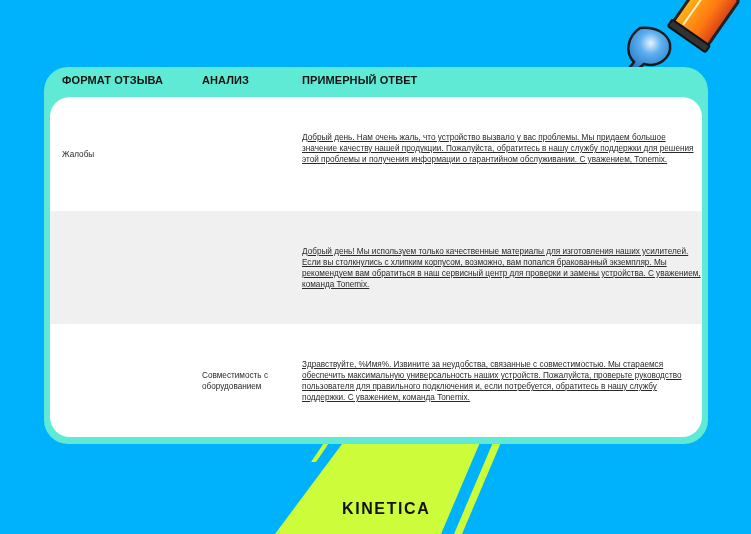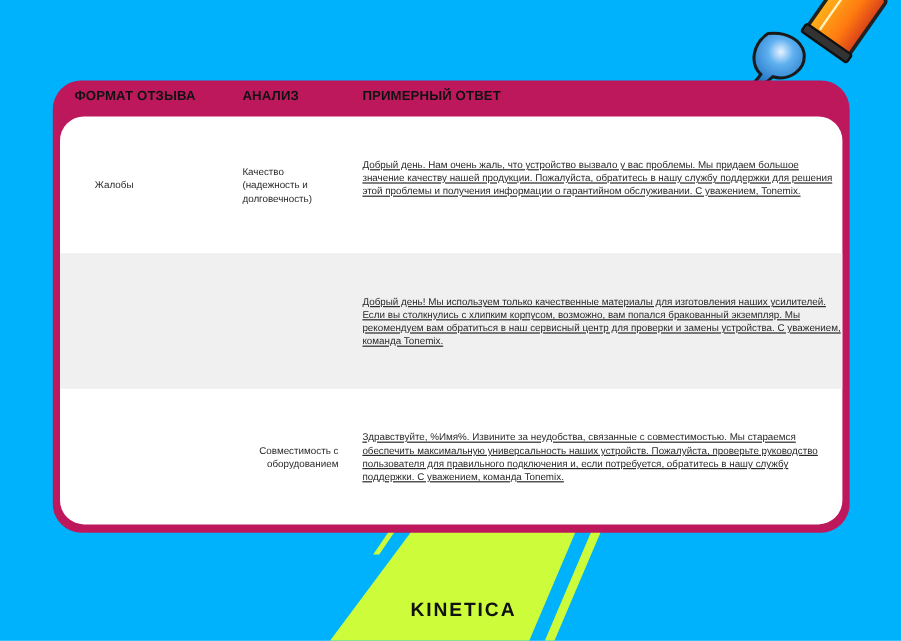--- a/index.html
+++ b/index.html
@@ -27,21 +27,21 @@
       top: 0;
       width: 151px;
       height: 80px;
     }
     .card {
       position: absolute;
       left: 44px;
       top: 67px;
       width: 664px;
       height: 377px;
-      background: #be185d;
+      background: #5eead4;
       border-radius: 24px;
     }
     .header-row {
       position: absolute;
       left: 0;
       top: 0;
       width: 100%;
       height: 30px;
     }
     .col-head {
@@ -122,29 +122,28 @@
 
 <div class="card">
   <div class="header-row">
     <span class="col-head" style="left:18px;">ФОРМАТ ОТЗЫВА</span>
     <span class="col-head" style="left:158px;text-align:center;">АНАЛИЗ</span>
     <span class="col-head" style="left:258px;">ПРИМЕРНЫЙ ОТВЕТ</span>
   </div>
 
   <div class="panel">
     <div class="row" style="top:0; height:114px;">
-      <span class="cell fmt" style="top:52px;margin-left:17px;">Жалобы</span>
-      <span class="cell analysis" style="top:41px;">Качество (надежность и долговечность)</span>
+      <span class="cell fmt" style="top:52px;">Жалобы</span>
       <span class="cell answer" style="top:35px;">Добрый день. Нам очень жаль, что устройство вызвало у вас проблемы. Мы придаем большое значение качеству нашей продукции. Пожалуйста, обратитесь в нашу службу поддержки для решения этой проблемы и получения информации о гарантийном обслуживании. С уважением, Tonemix.</span>
     </div>
     <div class="row shaded" style="top:114px; height:113px;">
       <span class="cell fmt" style="top:50px;"></span>
       <span class="cell answer" style="top:35px;">Добрый день! Мы используем только качественные материалы для изготовления наших усилителей. Если вы столкнулись с хлипким корпусом, возможно, вам попался бракованный экземпляр. Мы рекомендуем вам обратиться в наш сервисный центр для проверки и замены устройства. С уважением, команда Tonemix.</span>
     </div>
     <div class="row" style="top:227px; height:113px;">
       <span class="cell fmt" style="top:50px;"></span>
-      <span class="cell analysis" style="top:46px;text-align:right;">Совместимость с оборудованием</span>
+      <span class="cell analysis" style="top:46px;">Совместимость с оборудованием</span>
       <span class="cell answer" style="top:35px;">Здравствуйте, %Имя%. Извините за неудобства, связанные с совместимостью. Мы стараемся обеспечить максимальную универсальность наших устройств. Пожалуйста, проверьте руководство пользователя для правильного подключения и, если потребуется, обратитесь в нашу службу поддержки. С уважением, команда Tonemix.</span>
     </div>
   </div>
 </div>
 
 <div class="brand">KINETICA</div>
 
 </body></html>

